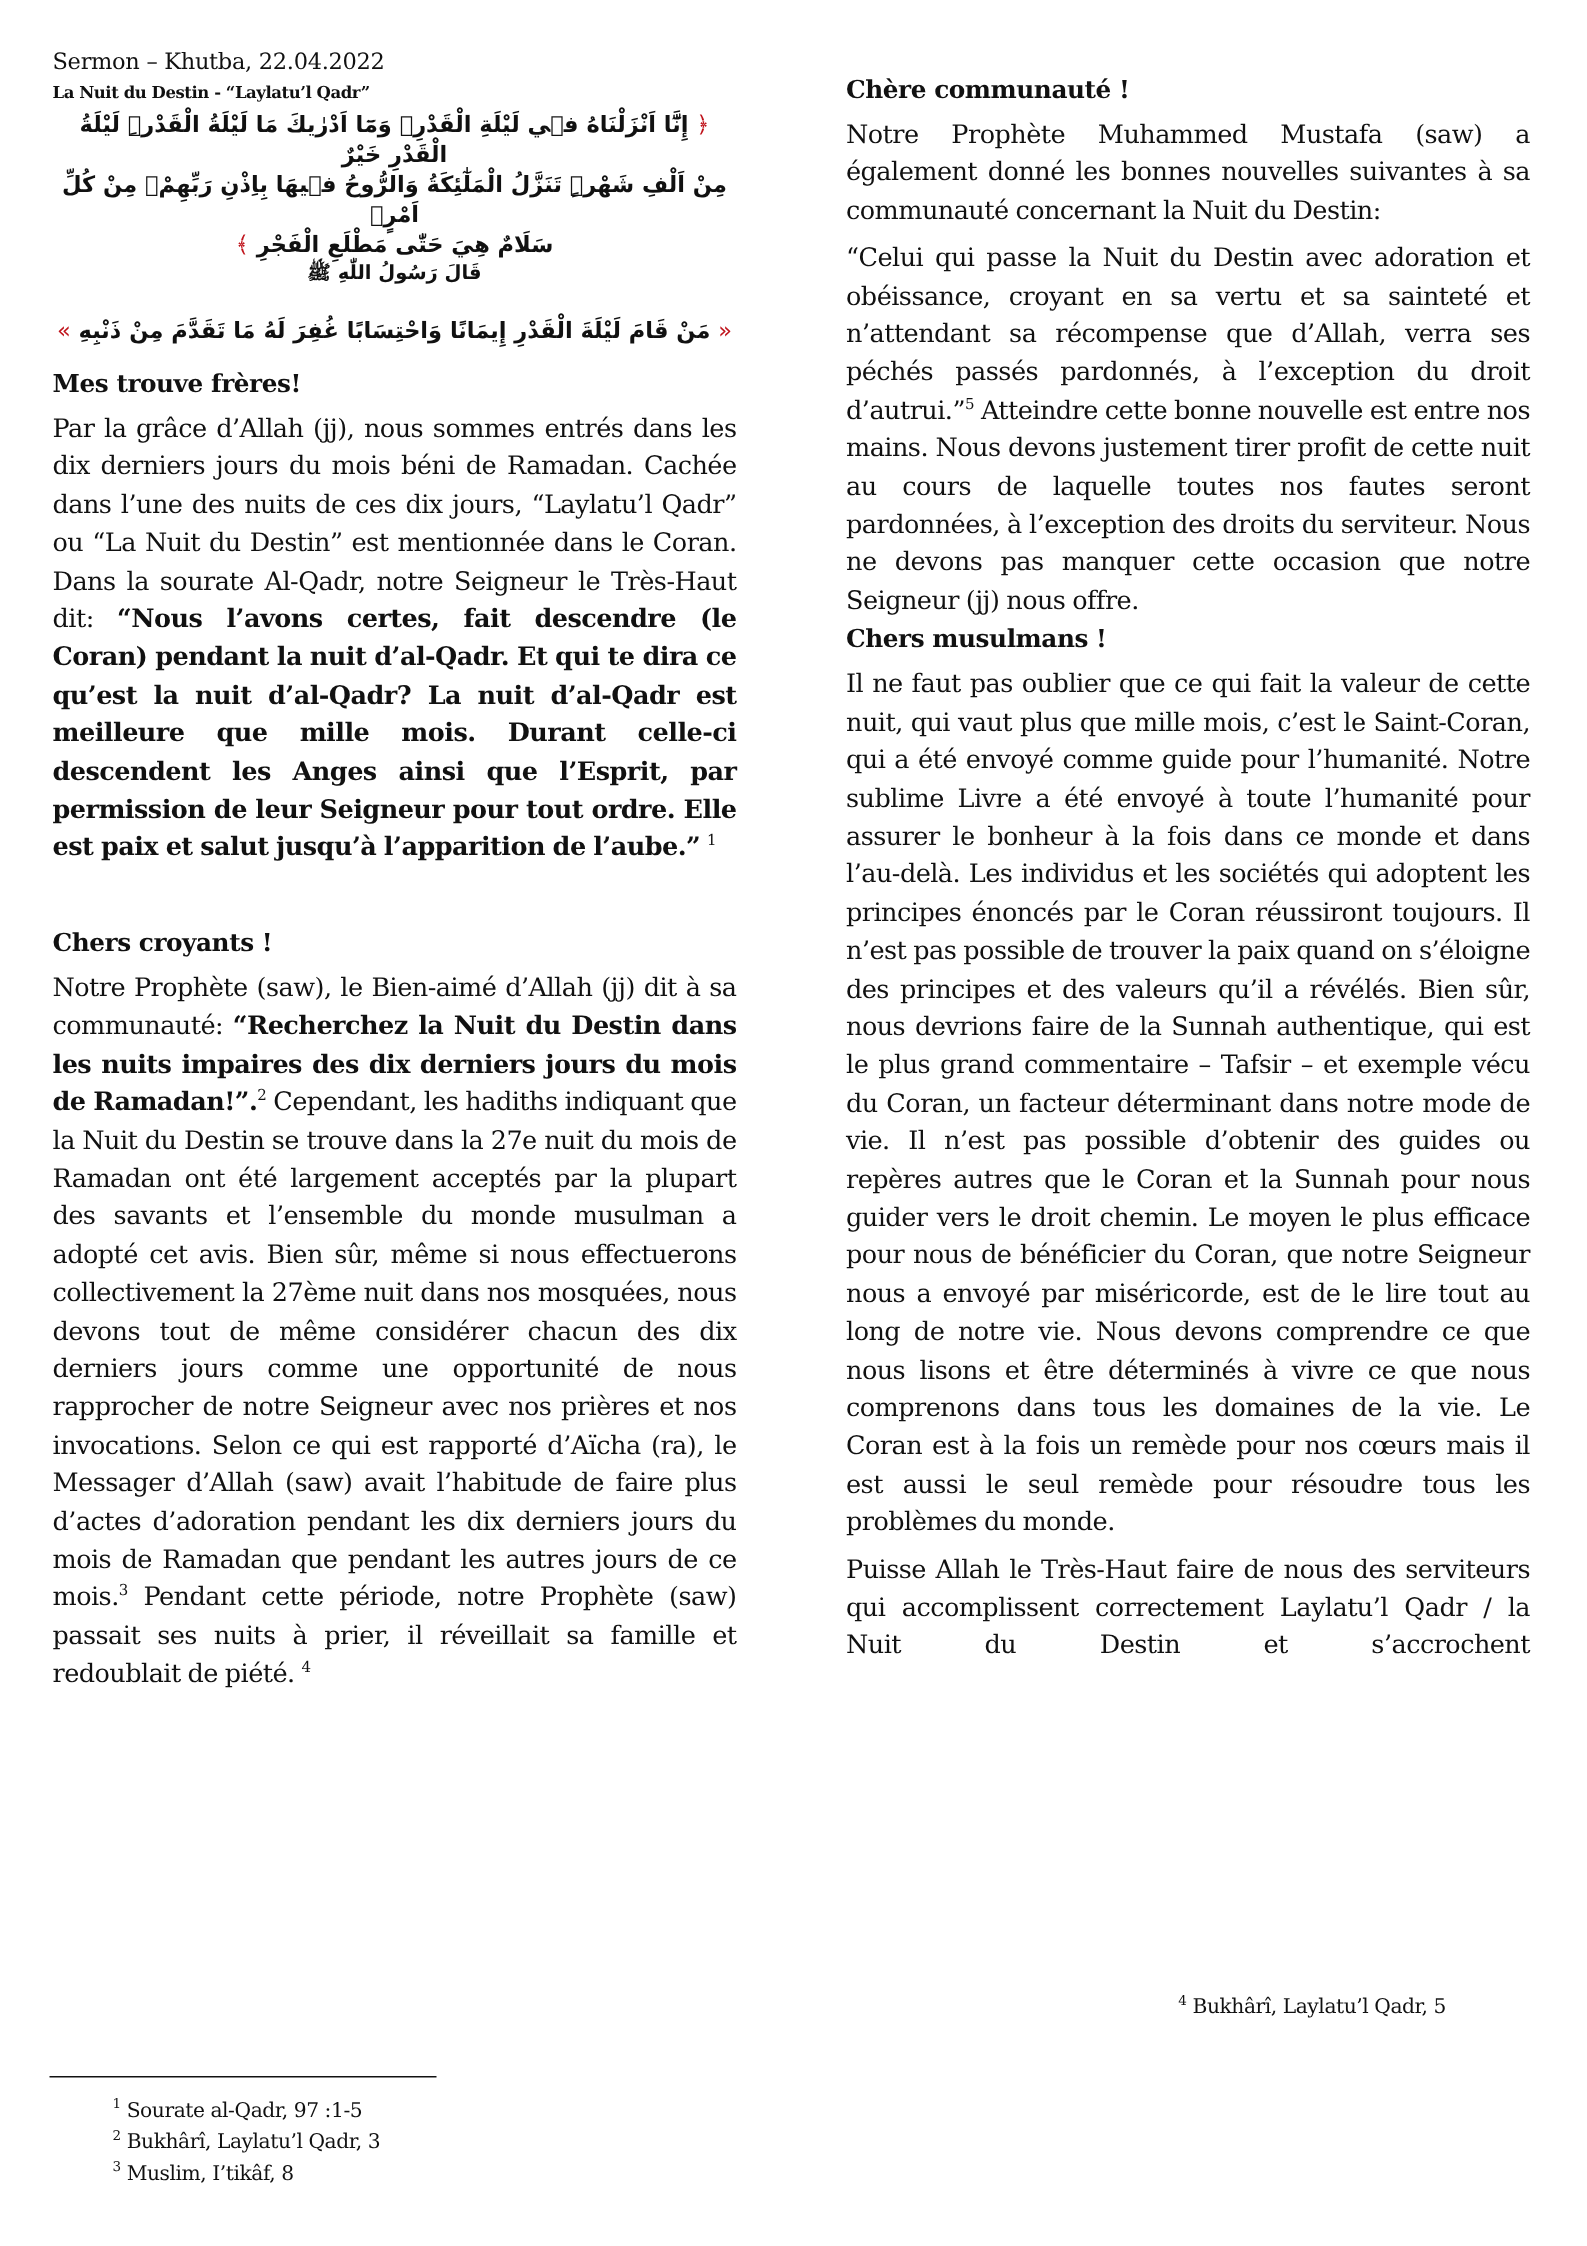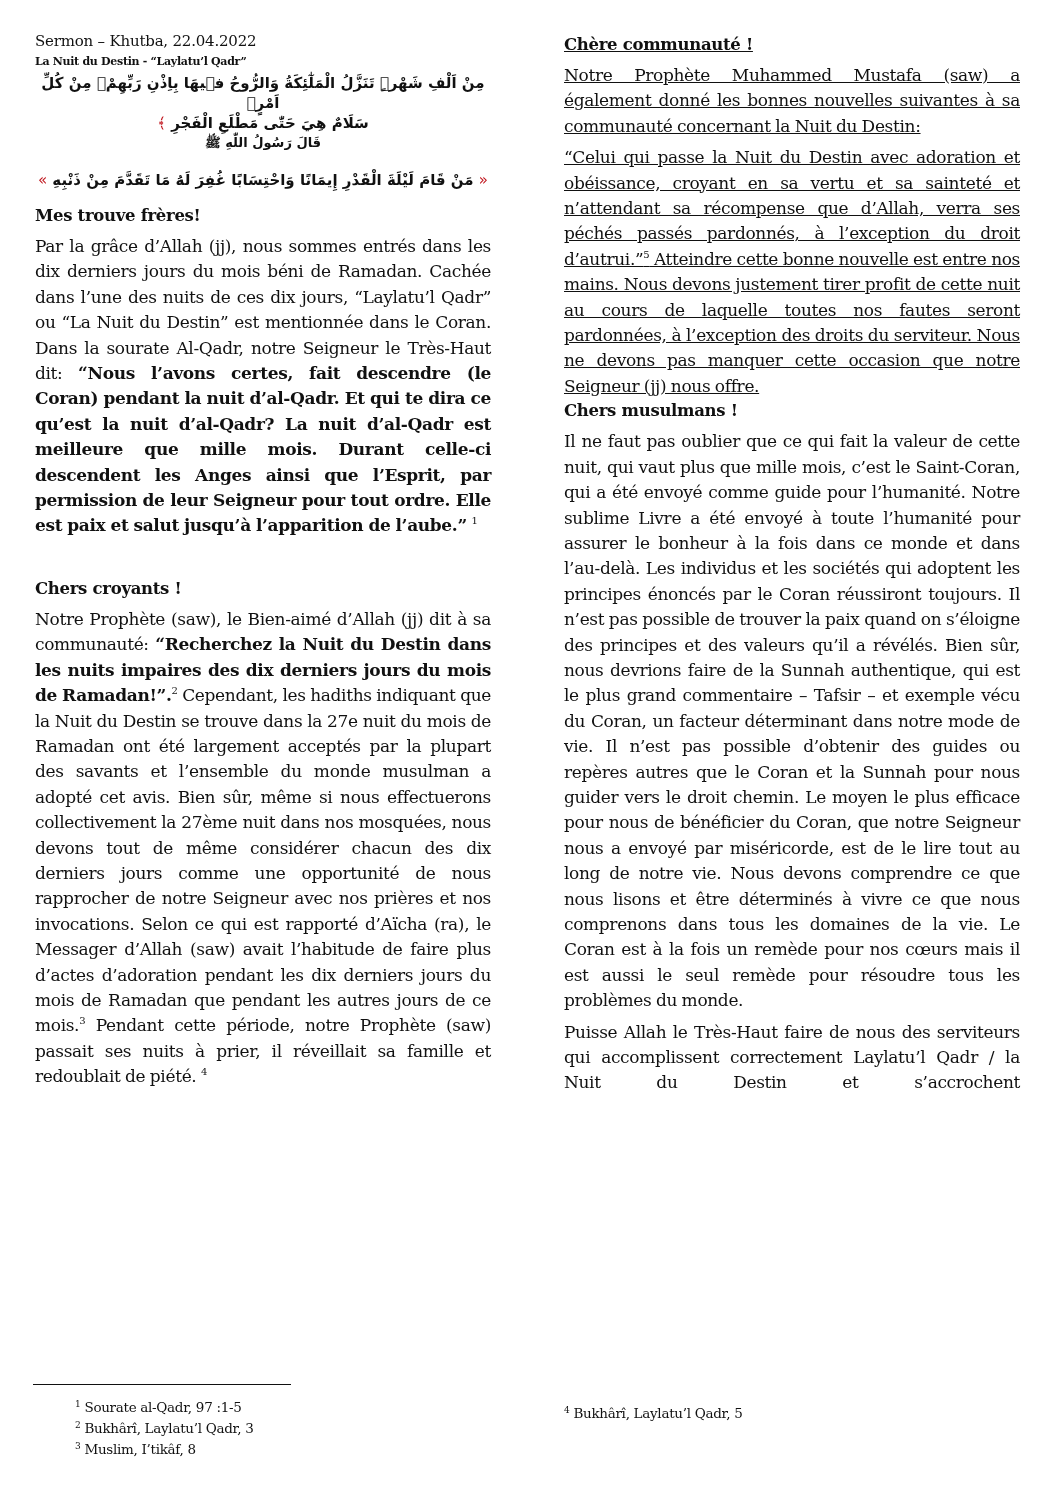--- a/index.html
+++ b/index.html
@@ -83,36 +83,40 @@
   }
   .footnotes {
     position: absolute;
     top: 1397px;
     width: 400px;
     font-size: 13.5px;
     line-height: 21px;
     letter-spacing: -0.3px;
   }
   .footnotes-left { left: 35px; margin-left: 40px; }
-  .footnotes-right { left: 564px; top: 1403px; }
+  .footnotes-right { left: 564px; top: 1328px; text-align: right; }
   .footnote { display: block; }
   .footnote sup {
     font-size: 9px;
     vertical-align: super;
     line-height: 0;
   }
 </style>
 </head>
 <body>
 
 <div class="col col-left">
   <p class="meta-line">Sermon – Khutba, 22.04.2022</p>
   <p class="doc-title">La Nuit du Destin - “Laylatu’l Qadr”</p>
 
   <div class="arabic-block" style="margin-top:1px;">
+    <span class="arabic-line">
+      <span class="ornament">﴿</span>
+      <span>إِنَّٓا اَنْزَلْنَاهُ ف۪ي لَيْلَةِ الْقَدْرِۚ وَمَٓا اَدْرٰيكَ مَا لَيْلَةُ الْقَدْرِۜ لَيْلَةُ الْقَدْرِ خَيْرٌ</span>
+    </span>
     <span class="arabic-line">مِنْ اَلْفِ شَهْرٍۜ تَنَزَّلُ الْمَلٰٓئِكَةُ وَالرُّوحُ ف۪يهَا بِاِذْنِ رَبِّهِمْۚ مِنْ كُلِّ اَمْرٍۙ</span>
     <span class="arabic-line">
       <span>سَلَامٌ هِيَ حَتّٰى مَطْلَعِ الْفَجْرِ</span>
       <span class="ornament">﴾</span>
     </span>
     <span class="arabic-line" style="font-size:13px;">قَالَ رَسُولُ اللّٰهِ ﷺ</span>
     <span class="arabic-line" style="margin-top:17px;">
       <span class="ornament">«</span>
       <span>مَنْ قَامَ لَيْلَةَ الْقَدْرِ إِيمَانًا وَاحْتِسَابًا غُفِرَ لَهُ مَا تَقَدَّمَ مِنْ ذَنْبِهِ</span>
       <span class="ornament">»</span>
@@ -124,21 +128,21 @@
     <p class="body-para"><span>Par la grâce d’Allah (jj), nous sommes entrés dans les dix derniers jours du mois béni de Ramadan. Cachée dans l’une des nuits de ces dix jours, “Laylatu’l Qadr” ou “La Nuit du Destin” est mentionnée dans le Coran. Dans la sourate Al-Qadr, notre Seigneur le Très-Haut dit: </span><b>“Nous l’avons certes, fait descendre (le Coran) pendant la nuit d’al-Qadr. Et qui te dira ce qu’est la nuit d’al-Qadr? La nuit d’al-Qadr est meilleure que mille mois. Durant celle-ci descendent les Anges ainsi que l’Esprit, par permission de leur Seigneur pour tout ordre. Elle est paix et salut jusqu’à l’apparition de l’aube.”</b> <sup class="fn-ref">1</sup></p>
   </section>
 
   <section style="margin-top:38px;">
     <h2 class="section-heading">Chers croyants !</h2>
     <p class="body-para"><span>Notre Prophète (saw), le Bien-aimé d’Allah (jj) dit à sa communauté: </span><b>“Recherchez la Nuit du Destin dans les nuits impaires des dix derniers jours du mois de Ramadan!”.</b><sup class="fn-ref">2</sup><span> Cependant, les hadiths indiquant que la Nuit du Destin se trouve dans la 27e nuit du mois de Ramadan ont été largement acceptés par la plupart des savants et l’ensemble du monde musulman a adopté cet avis. Bien sûr, même si nous effectuerons collectivement la 27ème nuit dans nos mosquées, nous devons tout de même considérer chacun des dix derniers jours comme une opportunité de nous rapprocher de notre Seigneur avec nos prières et nos invocations. Selon ce qui est rapporté d’Aïcha (ra), le Messager d’Allah (saw) avait l’habitude de faire plus d’actes d’adoration pendant les dix derniers jours du mois de Ramadan que pendant les autres jours de ce mois.</span><sup class="fn-ref">3</sup><span> Pendant cette période, notre Prophète (saw) passait ses nuits à prier, il réveillait sa famille et redoublait de piété. </span><sup class="fn-ref">4</sup></p>
   </section>
 </div>
 
 <div class="col col-right">
-  <section style="margin-top:3px;text-decoration:underline;">
+  <section style="margin-top:18px;">
     <h2 class="section-heading">Chère communauté !</h2>
     <p class="body-para">Notre Prophète Muhammed Mustafa (saw) a également donné les bonnes nouvelles suivantes à sa communauté concernant la Nuit du Destin:</p>
     <p class="body-para"><span>“Celui qui passe la Nuit du Destin avec adoration et obéissance, croyant en sa vertu et sa sainteté et n’attendant sa récompense que d’Allah, verra ses péchés passés pardonnés, à l’exception du droit d’autrui.”</span><sup class="fn-ref">5</sup><span> Atteindre cette bonne nouvelle est entre nos mains. Nous devons justement tirer profit de cette nuit au cours de laquelle toutes nos fautes seront pardonnées, à l’exception des droits du serviteur. Nous ne devons pas manquer cette occasion que notre Seigneur (jj) nous offre.</span></p>
   </section>
 
   <section style="">
     <h2 class="section-heading">Chers musulmans !</h2>
     <p class="body-para">Il ne faut pas oublier que ce qui fait la valeur de cette nuit, qui vaut plus que mille mois, c’est le Saint-Coran, qui a été envoyé comme guide pour l’humanité. Notre sublime Livre a été envoyé à toute l’humanité pour assurer le bonheur à la fois dans ce monde et dans l’au-delà. Les individus et les sociétés qui adoptent les principes énoncés par le Coran réussiront toujours. Il n’est pas possible de trouver la paix quand on s’éloigne des principes et des valeurs qu’il a révélés. Bien sûr, nous devrions faire de la Sunnah authentique, qui est le plus grand commentaire – Tafsir – et exemple vécu du Coran, un facteur déterminant dans notre mode de vie. Il n’est pas possible d’obtenir des guides ou repères autres que le Coran et la Sunnah pour nous guider vers le droit chemin. Le moyen le plus efficace pour nous de bénéficier du Coran, que notre Seigneur nous a envoyé par miséricorde, est de le lire tout au long de notre vie. Nous devons comprendre ce que nous lisons et être déterminés à vivre ce que nous comprenons dans tous les domaines de la vie. Le Coran est à la fois un remède pour nos cœurs mais il est aussi le seul remède pour résoudre tous les problèmes du monde.</p>
     <p class="body-para" style="text-align-last: justify;">Puisse Allah le Très-Haut faire de nous des serviteurs qui accomplissent correctement Laylatu’l Qadr / la Nuit du Destin et s’accrochent</p>
   </section>

